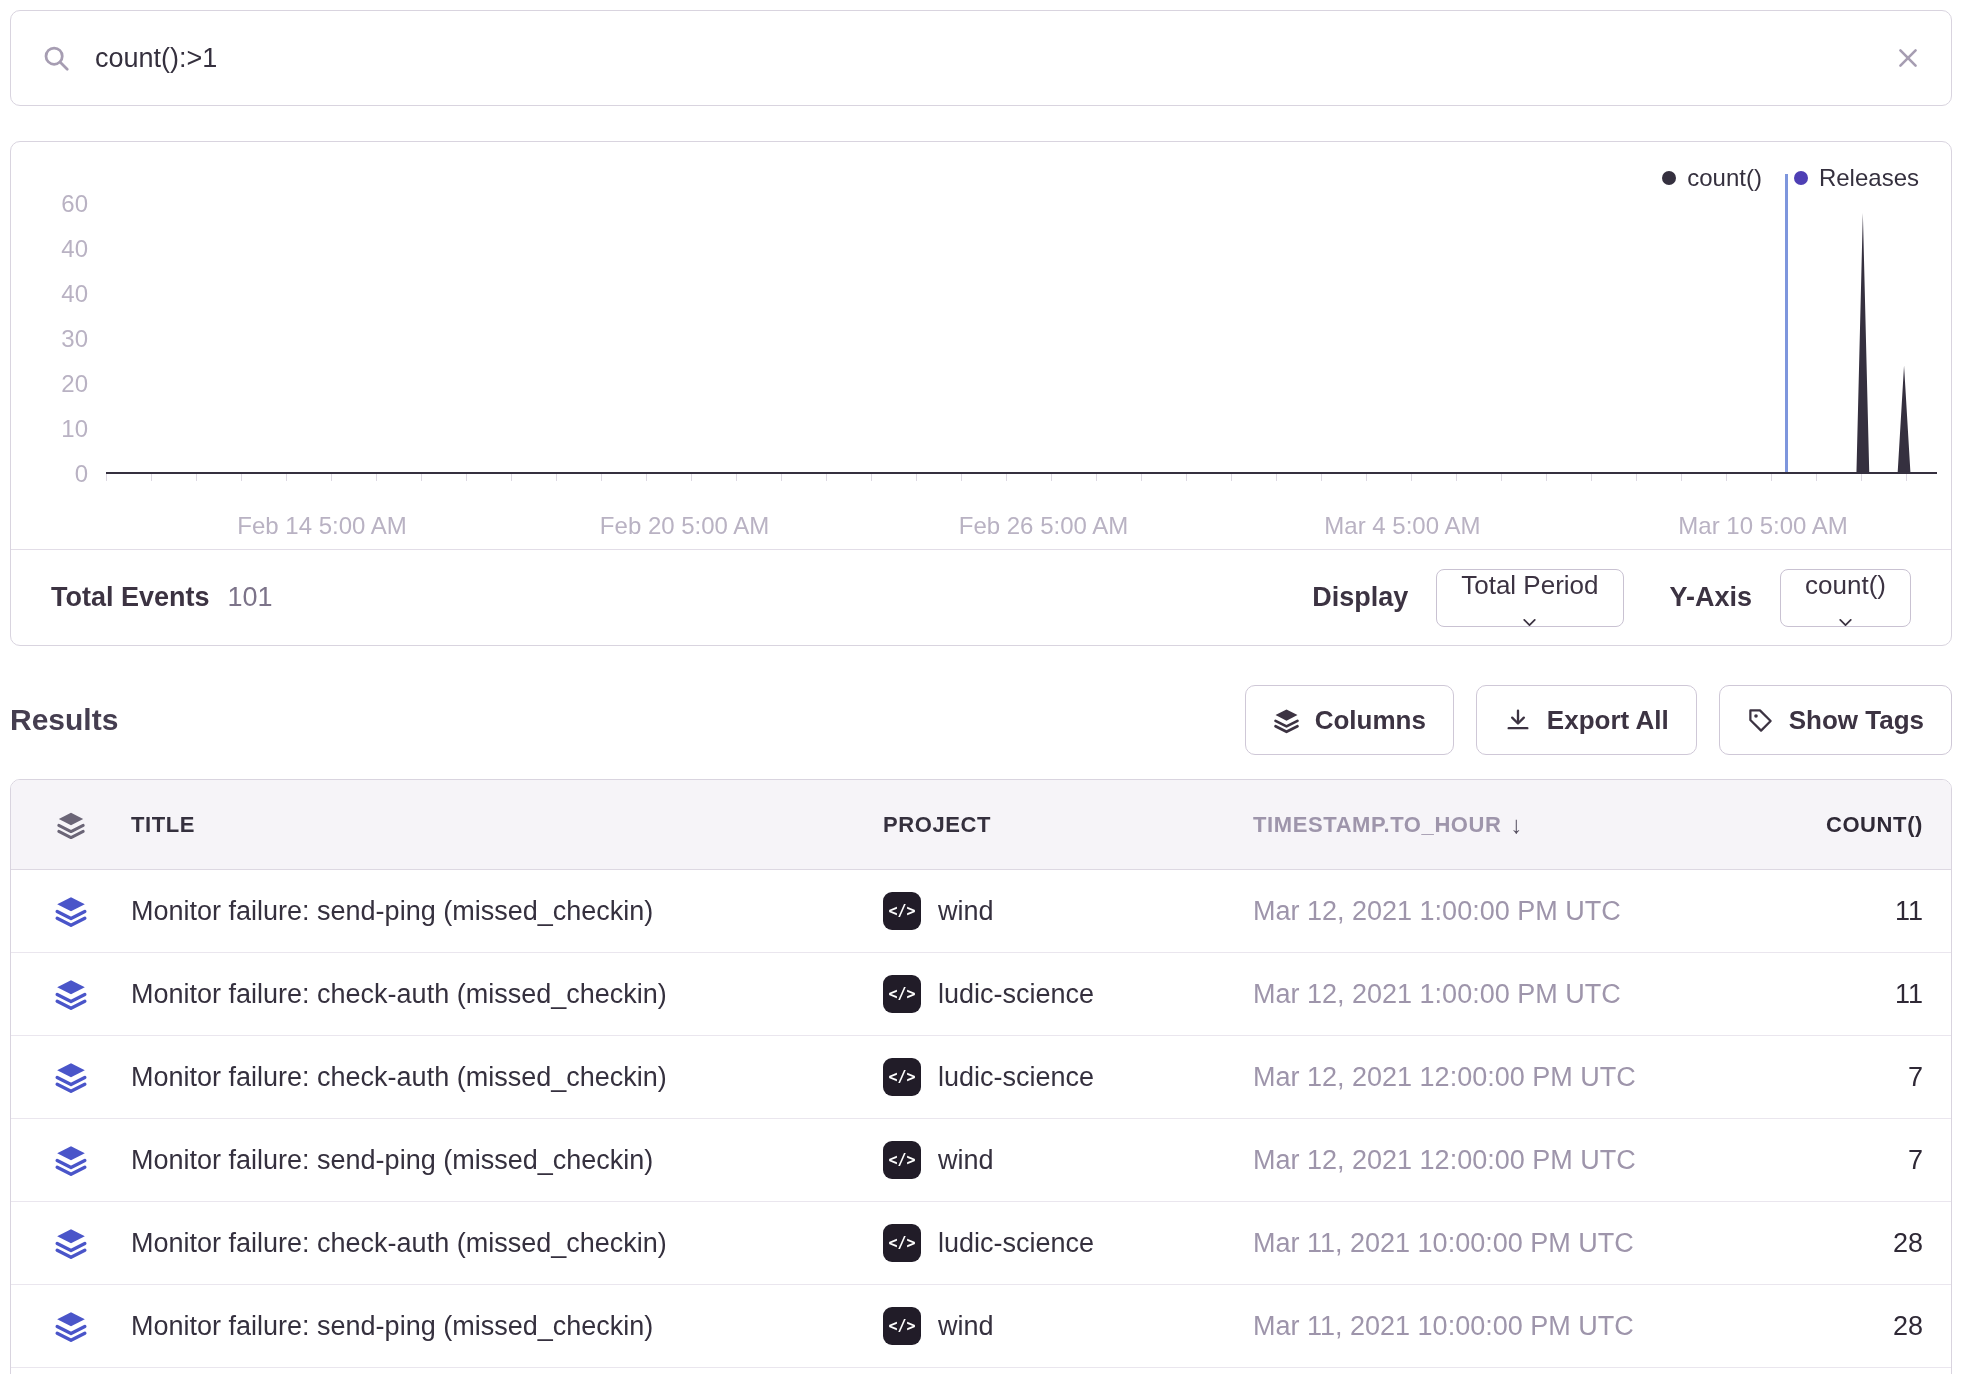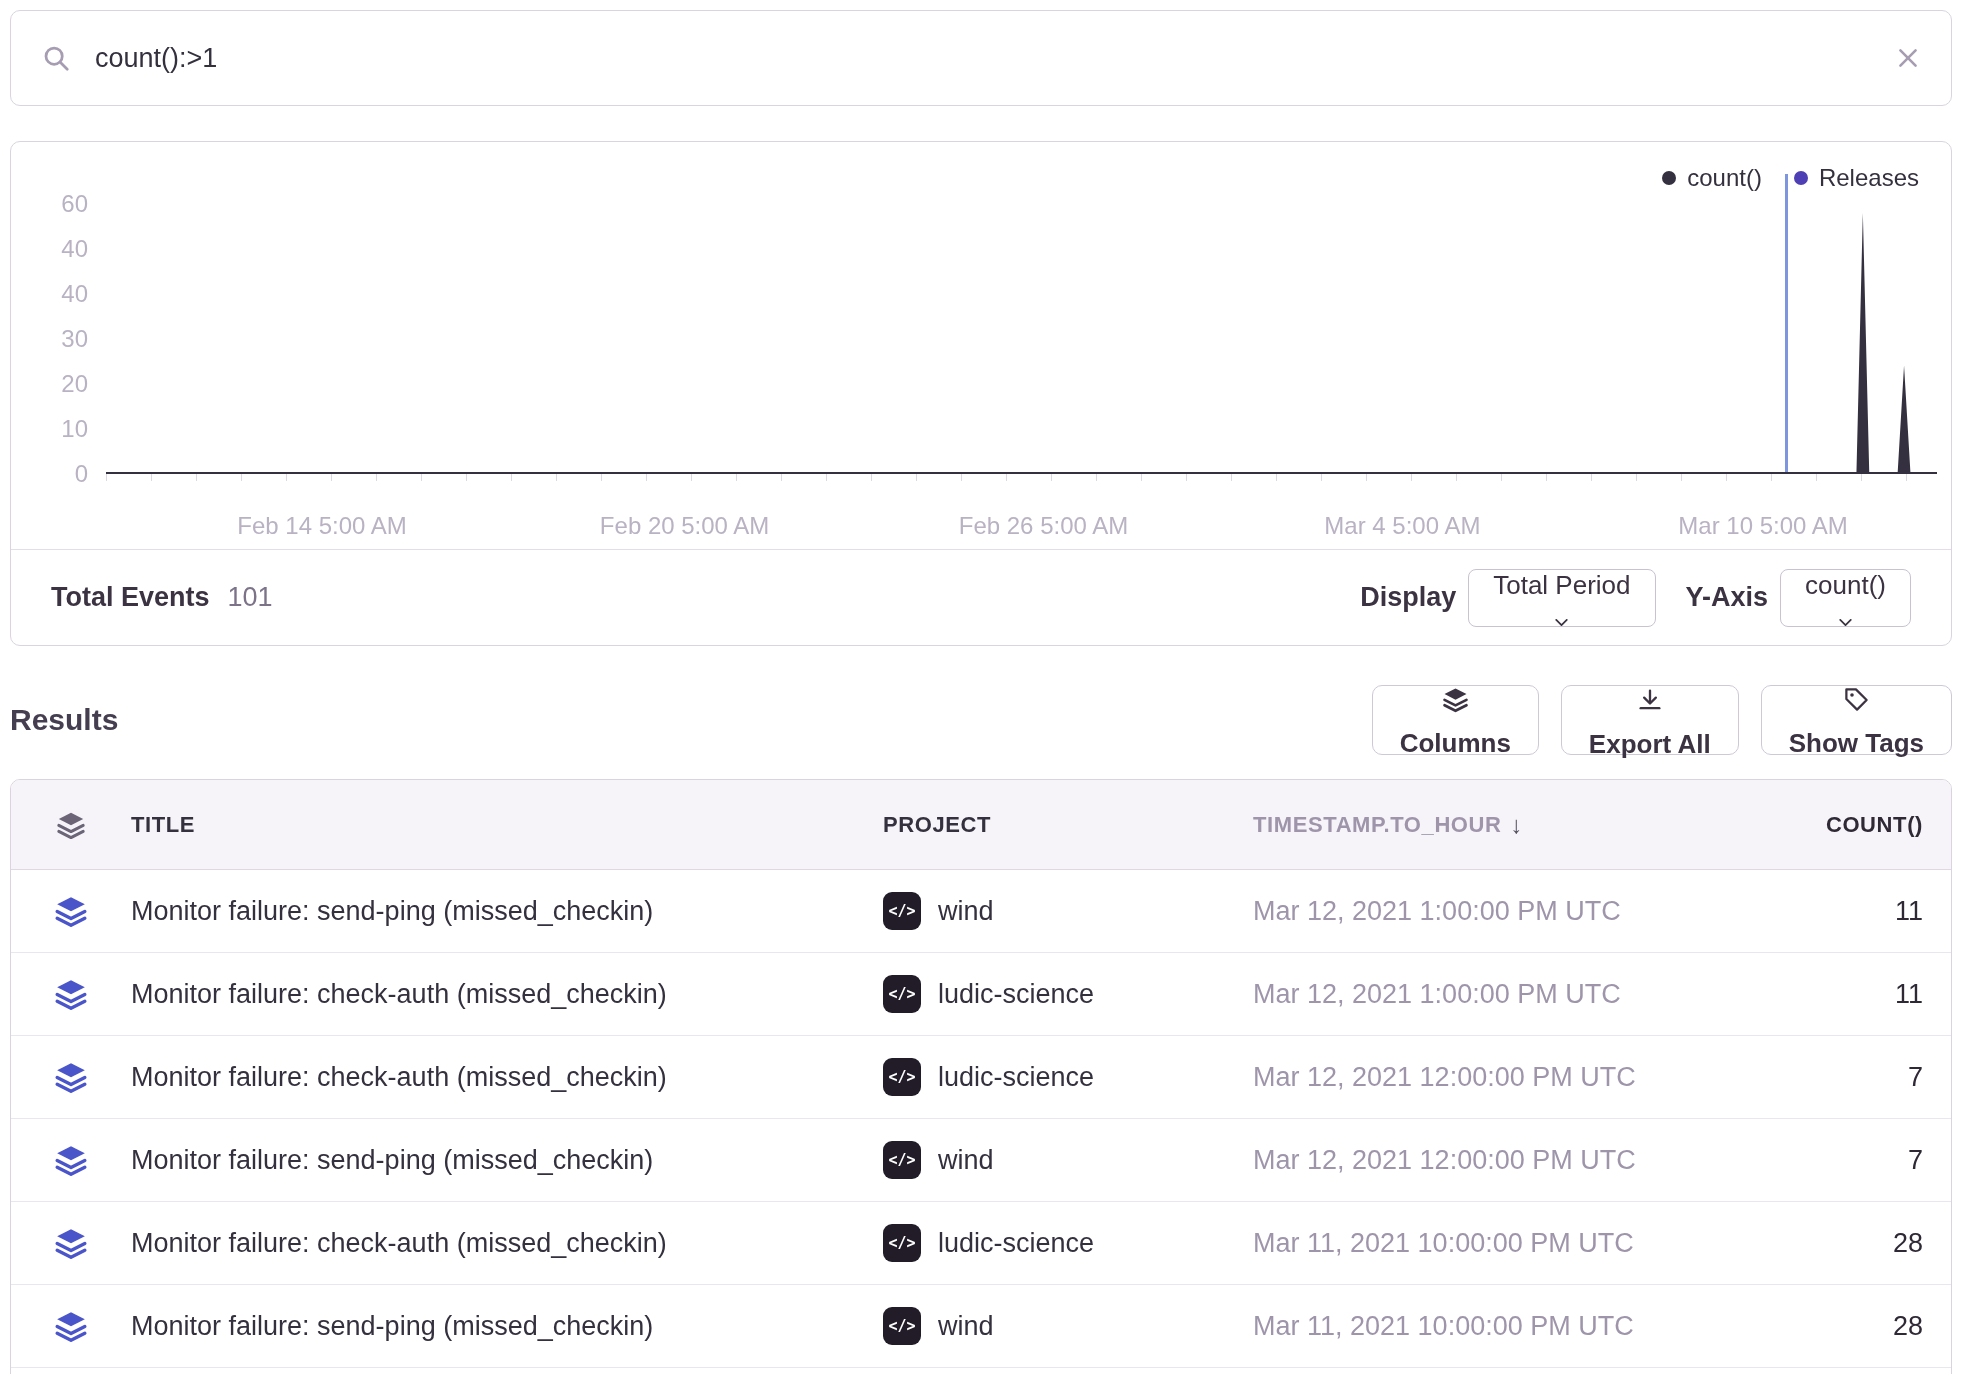--- a/index.html
+++ b/index.html
@@ -25,32 +25,32 @@
   .plot svg { position:absolute; left:0; top:0; width:100%; height:100%; display:block; }
   .series-baseline { position:absolute; left:0; right:0; bottom:-1px; height:2px; background:#35303f; }
   .release-line { position:absolute; top:0; bottom:0; width:3px; background:#7e96dd; }
   .x-axis { position:relative; height:75px; margin-left:95px; margin-right:14px; }
   .x-axis::before { content:""; position:absolute; top:0; left:0; right:0; height:7px;
                     background:repeating-linear-gradient(to right,#ddd8e2 0 1px,transparent 1px 45px); }
   .xtick { position:absolute; top:38px; transform:translateX(-50%); font-size:24px; color:#b9b2c3; white-space:nowrap; }
   .chart-footer { border-top:1px solid #e2dde7; height:96px; display:flex; align-items:center; padding:12px 40px; gap:18px; }
   .tf-label { font-weight:bold; font-size:27px; color:#3c3342; }
   .tf-value { font-size:27px; color:#7c7389; }
-  .footer-right { margin-left:auto; display:flex; align-items:center; gap:12px; }
+  .footer-right { margin-left:auto; display:flex; align-items:center; gap:28px; }
   .dropdown { display:flex; align-items:center; gap:18px; height:58px; padding:0 24px; border:1px solid #c9c2d2;
               border-radius:8px; background:#fff; font-size:26px; color:#3c3342; font-family:inherit; cursor:pointer;flex-direction:column; }
   .yaxis-label { margin-left:18px; }
 
   
   .results-row { display:flex; align-items:center; margin-bottom:24px; }
   .results-title { font-size:30px; font-weight:bold; color:#453e50; }
   .results-buttons { margin-left:auto; display:flex; gap:22px; }
   .btn { display:flex; align-items:center; gap:15px; height:70px; padding:0 27px; background:#fff;
          border:1px solid #cfc8d7; border-radius:10px; font-size:26px; font-weight:bold; color:#3c3342;
-         font-family:inherit; cursor:pointer;flex-direction:column; }
+         font-family:inherit; cursor:pointer; }
 
   
   .table { border:1px solid #d9d4df; border-radius:10px; background:#fff; overflow:hidden; padding-bottom:26px; }
   .thead { display:flex; align-items:center; height:90px; background:#f6f4f8; border-bottom:1px solid #ddd8e2;
            font-size:22px; font-weight:bold; letter-spacing:0.6px; color:#6b6577; padding-right:28px; }
   .trow { display:flex; align-items:center; height:83px; border-bottom:1px solid #eae6ee; font-size:27px;
           padding-right:28px; cursor:pointer; background:#fff; }
   .col-icon { width:120px; display:flex; justify-content:center; flex:none; }
   .col-title { flex:1; color:#35303e; }
   .col-project { width:370px; flex:none; display:flex; align-items:center; gap:17px; color:#35303e; }

